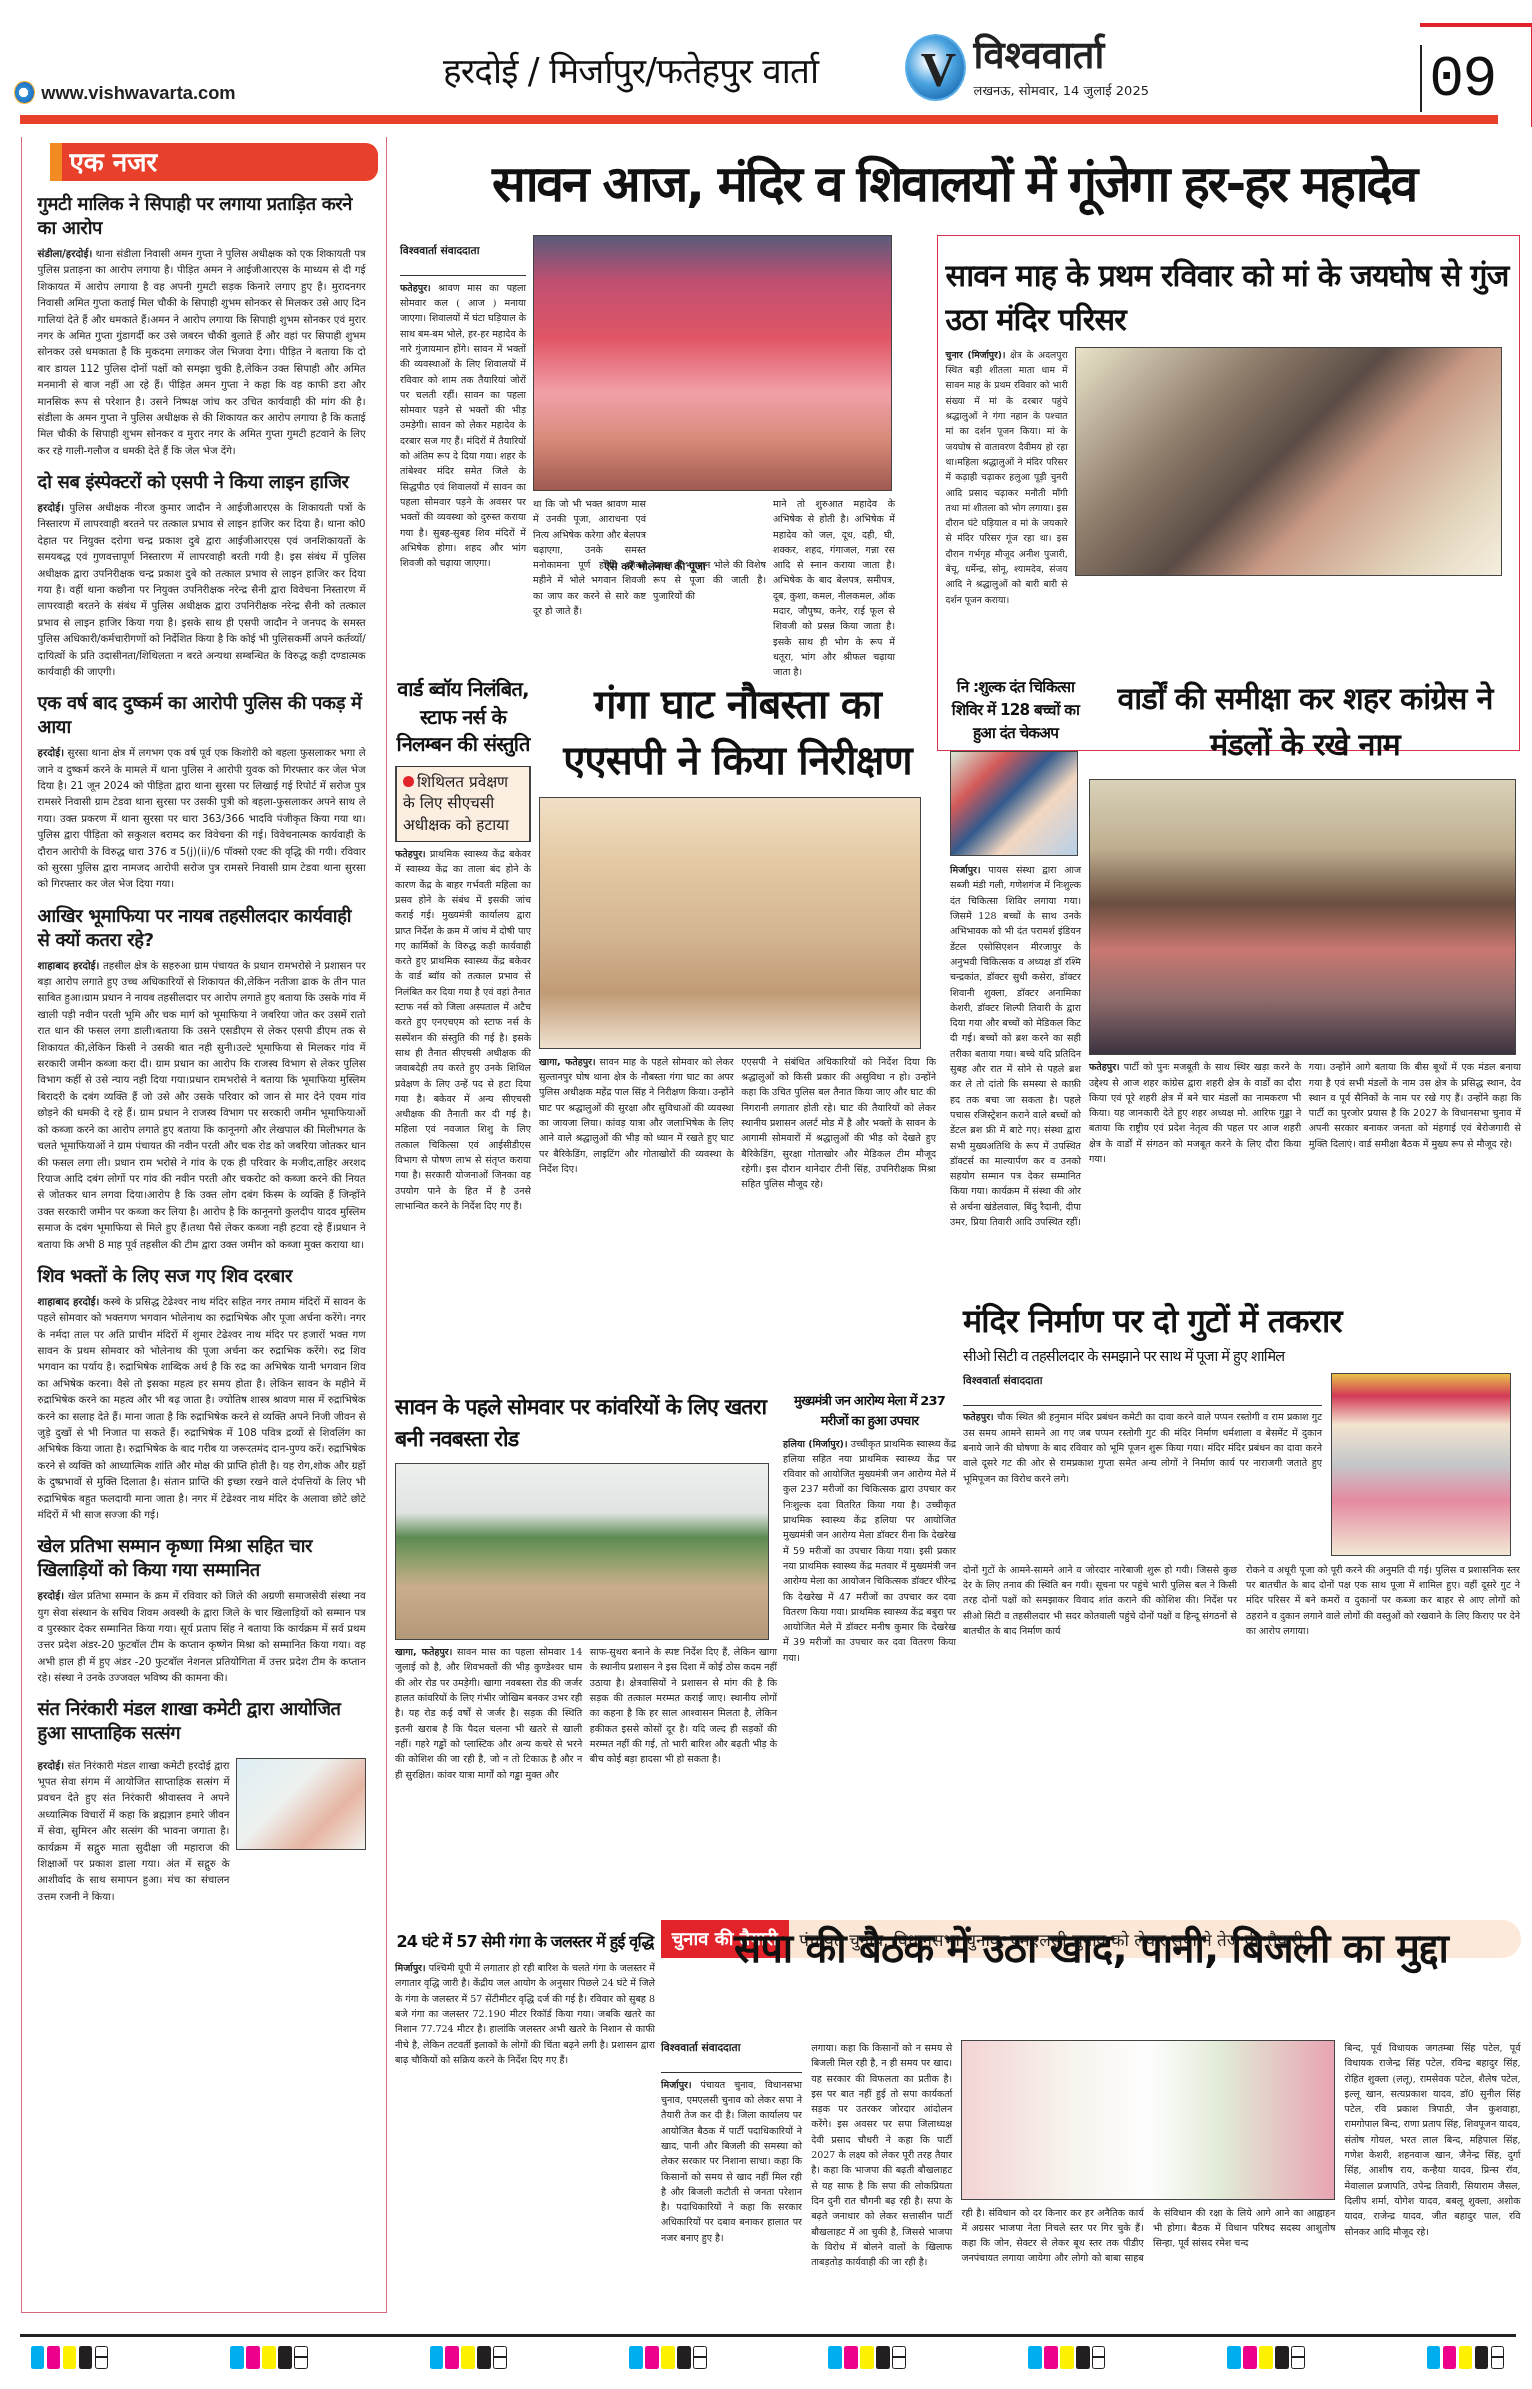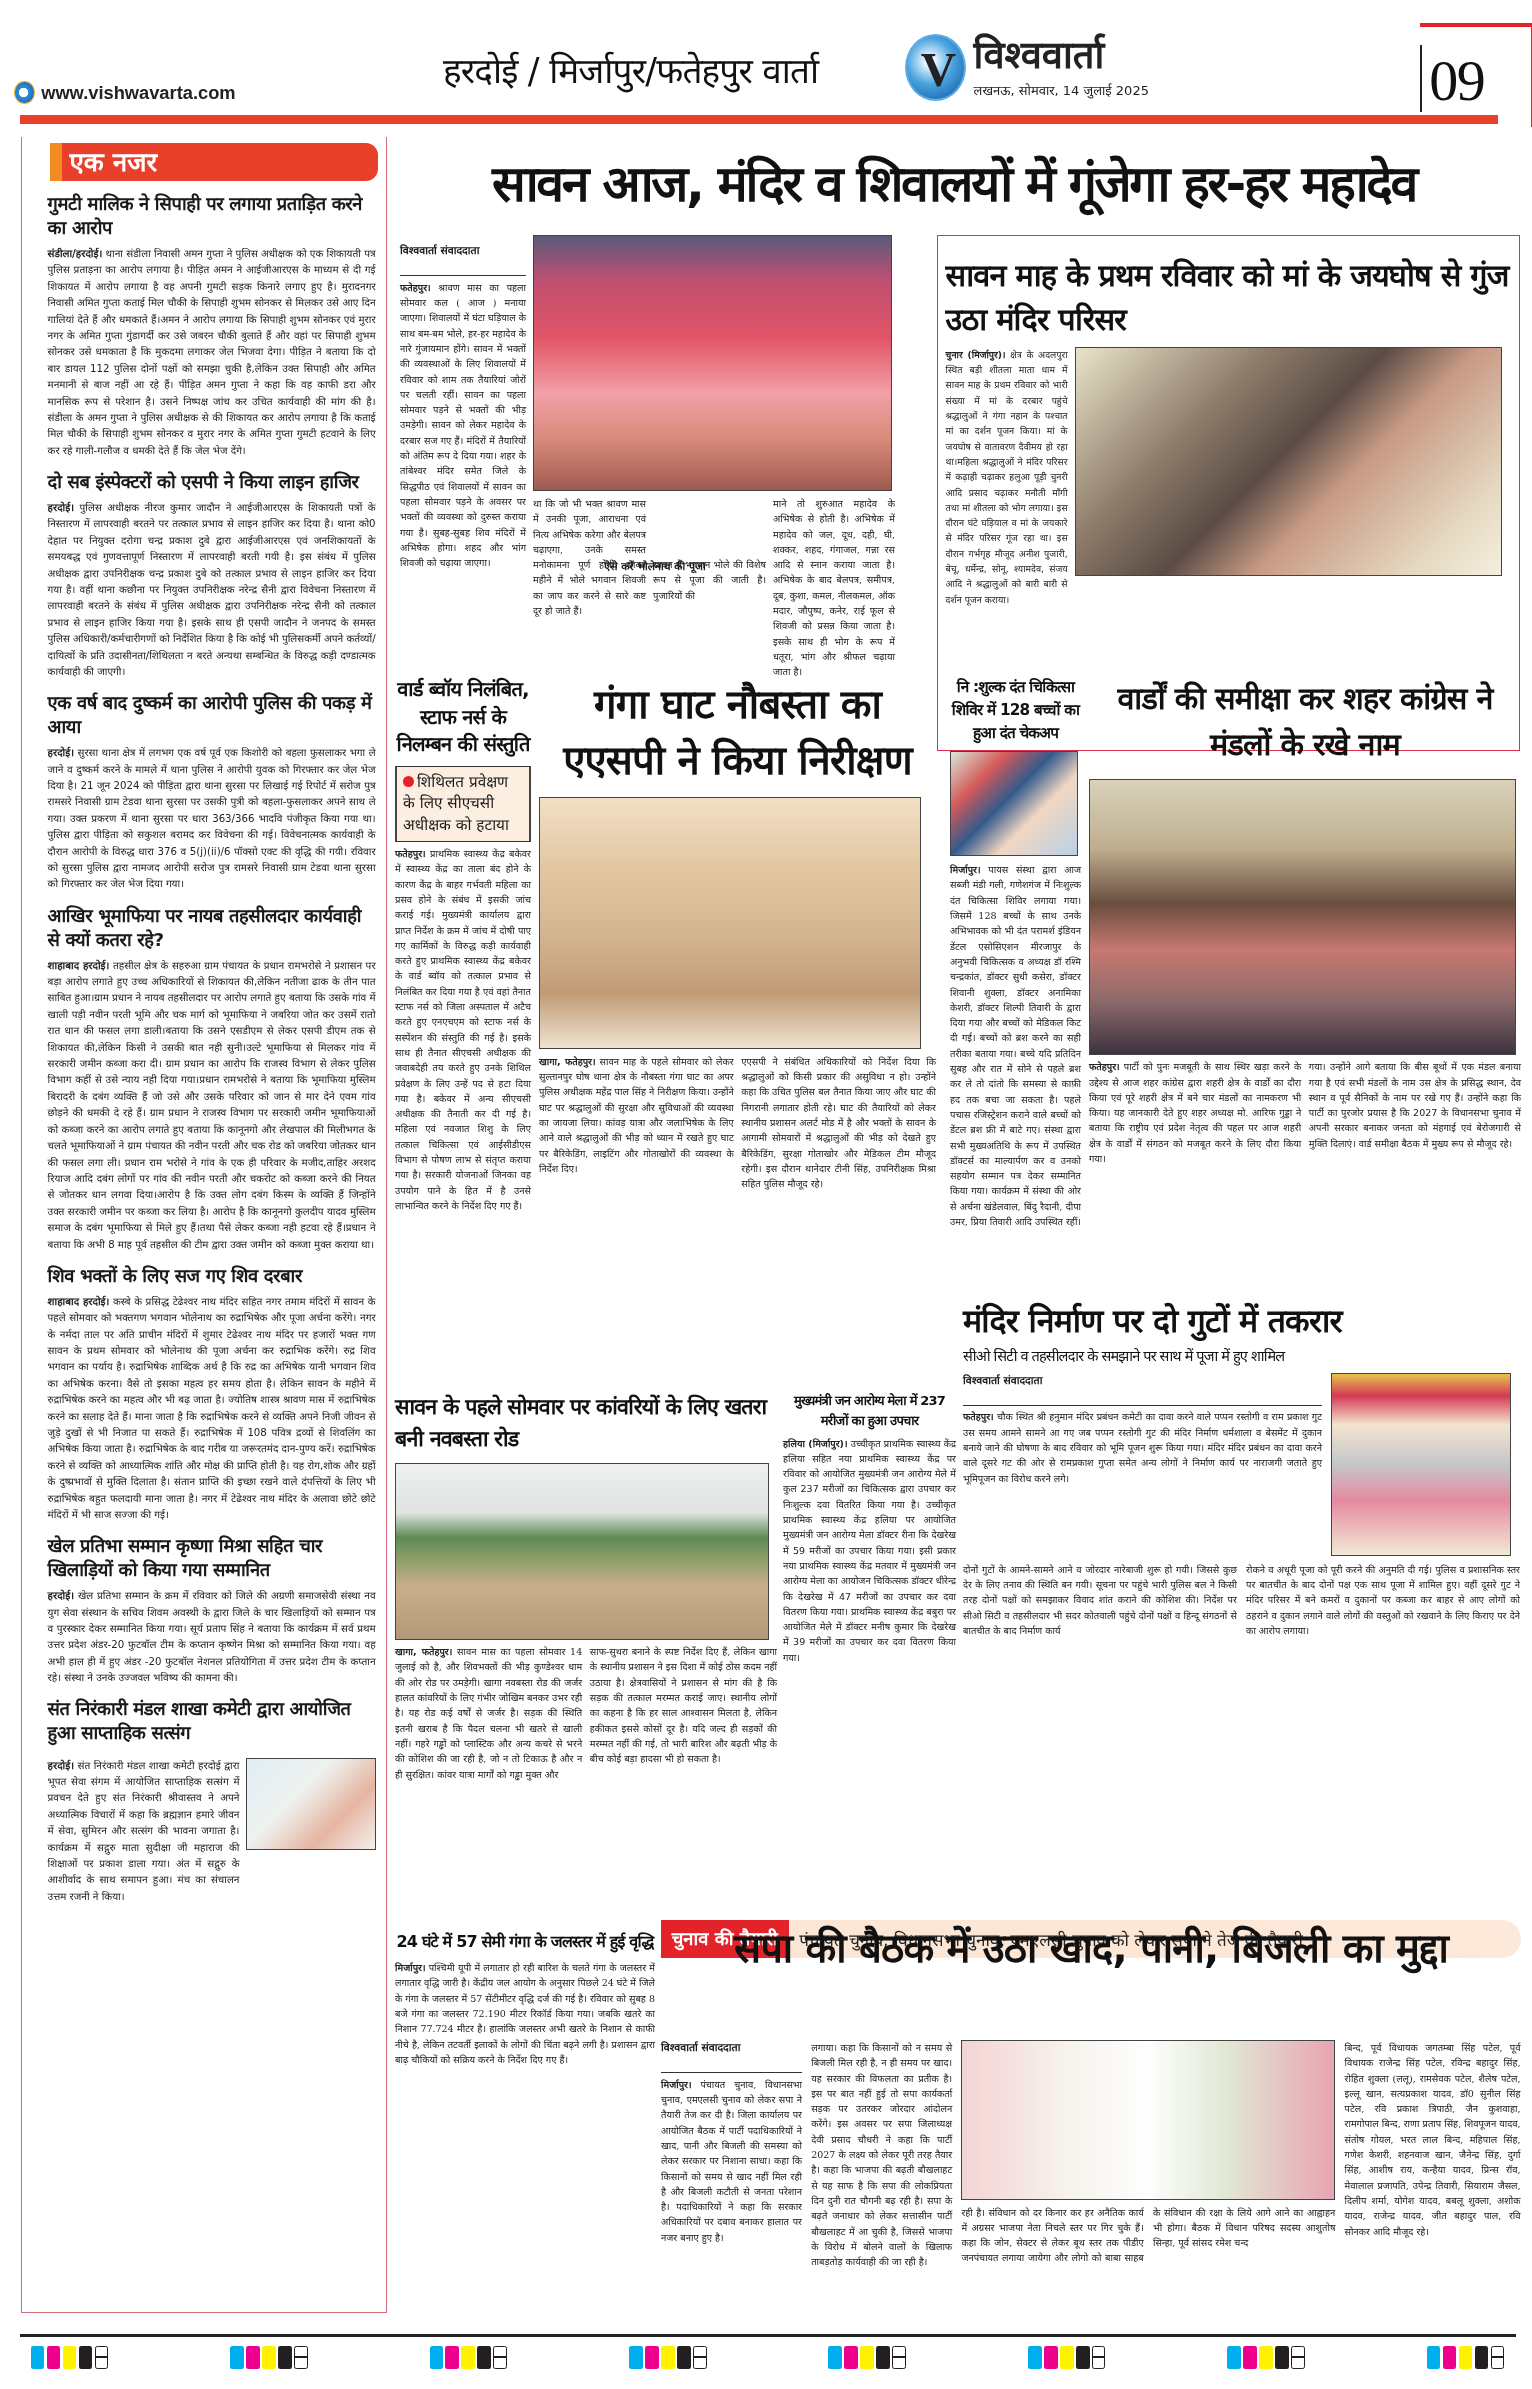--- a/index.html
+++ b/index.html
@@ -9,26 +9,26 @@
   .site-url{left:13.7px;top:81px;font-family:"Liberation Sans",sans-serif;font-size:18.3px;font-weight:bold;color:#222;display:flex;align-items:center;gap:6.1px}
   .site-url .e-icon{width:21.4px;height:23px;border-radius:50%;background:radial-gradient(circle at 45% 50%,#fff 30%,#2f8fd8 32%,#1e6fc0 70%);border:1.5px solid #f2b035;display:inline-block}
   .section-title{left:443px;top:46px;font-family:"DejaVu Sans",sans-serif;font-size:35px;font-weight:normal;color:#111;letter-spacing:-0.8px}
   .logo{left:905px;top:34px;display:flex;align-items:center;gap:7.6px}
   .logo .globe{width:61px;height:67px;border-radius:50%;background:radial-gradient(circle at 40% 40%,#e8f4ff 10%,#4aa3df 45%,#1f6fb5 80%);border:2.3px solid #5aaee8;position:relative}
   .logo .globe:after{content:"V";position:absolute;left:13.7px;top:4.6px;font-family:"Liberation Serif",serif;font-size:49px;font-weight:bold;color:#222}
   .logo-name{font-family:"DejaVu Sans",sans-serif;font-size:38px;font-weight:bold;color:#222;line-height:1}
   .logo-date{font-family:"DejaVu Sans",sans-serif;font-size:13px;color:#222;margin-top:6.1px}
   .page-num{left:1420px;top:23px;width:115px;height:104px;border-top:4.6px solid #e3232a;border-right:4.6px solid #e3232a}
   .page-num .pn-rule{position:absolute;left:0;top:18.3px;width:1.5px;height:67px;background:#222}
-  .page-num .pn-text{position:absolute;left:9.2px;top:20px;font-family:Liberation Serif, serif;font-size:58px;color:#111;letter-spacing:-1.5px}
+  .page-num .pn-text{position:absolute;left:9.2px;top:20px;font-family:Liberation Mono, monospace;font-size:58px;color:#111;letter-spacing:-1.5px}
   .red-bar{left:20px;top:115px;width:1478px;height:9.2px;background:#e8402a}
   
   .left-col{left:21.4px;top:137px;width:366px;height:2176px;border:1.5px solid #d46a7c;border-top:none;padding:0 12.2px}
   .ek-najar{margin:6.1px 0 0 15.3px;height:38px;background:#e8402a;border-radius:0 12.2px 12.2px 0;border-left:12.2px solid #f28b22;color:#fff;font-weight:bold;font-size:26px;padding-left:7.6px;line-height:38px;width:328px}
-  .brief{margin-left:13px;width:328px}
+  .brief{margin-left:3px;width:328px}
   .brief h3{font-size:18.3px;line-height:24px;font-weight:bold;margin:10.7px 0 6.1px;letter-spacing:-0.4px}
   .brief p{font-size:10.2px;line-height:16.4px;text-align:justify;color:#222}
   .brief p .dl{font-weight:bold}
   
   .main-head{left:389px;top:150px;width:1130px;font-family:"DejaVu Sans",sans-serif;font-size:50px;font-weight:bold;text-align:center;letter-spacing:-2.3px;line-height:69px;color:#111}
   .col-text{font-family:"DejaVu Serif",serif;font-size:9.5px;line-height:15.3px;text-align:justify;color:#222}
   .col-text .dl{font-weight:bold;font-family:"DejaVu Sans",sans-serif}
   .byline{font-size:10.7px;font-weight:bold;border-bottom:1.5px solid #333;padding-bottom:18px;margin-bottom:3.8px;font-family:"DejaVu Sans",sans-serif}
   .photo{border:1.5px solid #444;overflow:hidden}
   .photo-temple{background:linear-gradient(180deg,#5b5a7a 0%,#c05071 18%,#e05566 40%,#f2a0a8 62%,#d88a7a 80%,#a05a50 100%)}

